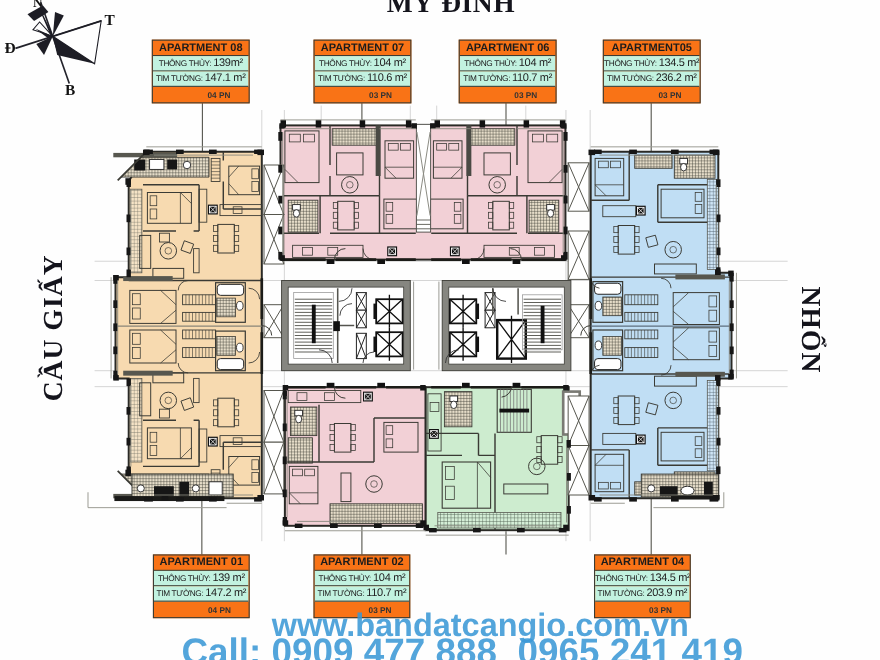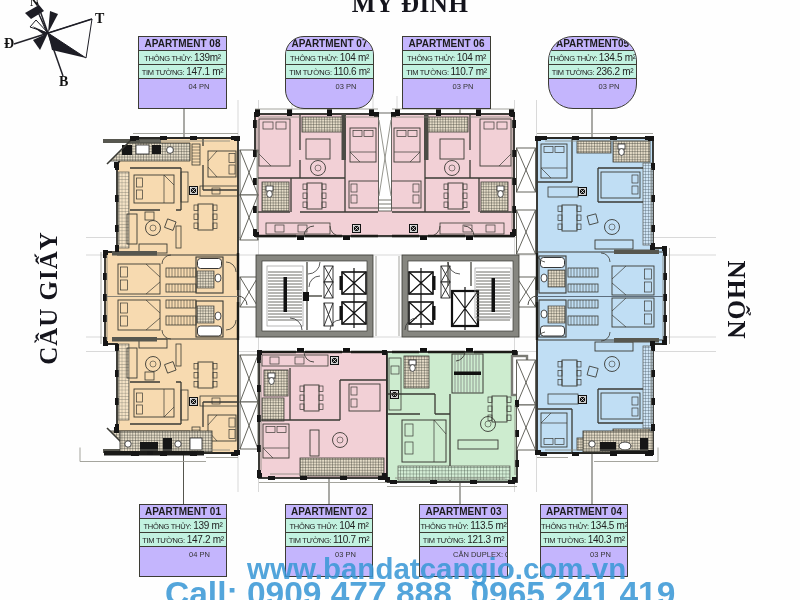--- a/index.html
+++ b/index.html
@@ -1,22 +1,22 @@
 <!DOCTYPE html>
 <html><head>
 <meta charset="utf-8">
 <style>
 html,body{margin:0;padding:0;background:#fff;}
 #stage{position:relative;width:800px;height:600px;overflow:hidden;background:#fefefe;font-family:"Liberation Sans",sans-serif;}
 .ser{font-family:"Liberation Serif",serif;font-weight:bold;color:#14141c;}
-.apt{position:absolute;border:1px solid #3c3c34;background:#c4b5fd;text-align:center;overflow:hidden;}
+.apt{position:absolute;border:1px solid #3c3c34;background:#f97316;text-align:center;overflow:hidden;}
 .apt .t{font-weight:bold;font-size:10px;color:#1c1c1c;height:13px;line-height:14px;border-bottom:1px solid #3c3c34;white-space:nowrap;}
 .apt .r{background:#c2f2e0;font-size:7.5px;color:#222;height:13px;line-height:14px;border-bottom:1px solid #3c3c34;white-space:nowrap;letter-spacing:-0.3px;}
 .apt .r b{font-size:10px;font-weight:normal;}
-.apt .f{font-size:7.5px;font-weight:normal;height:29px;line-height:15px;color:#333;white-space:nowrap;padding-left:33px;}
+.apt .f{font-size:7.5px;font-weight:bold;height:14px;line-height:15px;color:#333;white-space:nowrap;padding-left:33px;}
 .wm{position:absolute;color:rgba(58,152,214,0.87);font-weight:bold;white-space:nowrap;transform-origin:0 0;}
 </style>
 </head>
 <body>
 <div id="stage">
 
 <svg id="plan" width="800" height="600" viewBox="0 0 800 600" style="position:absolute;left:0;top:0;">
 <defs>
 <pattern id="tileO" width="3.2" height="3.2" patternUnits="userSpaceOnUse">
  <rect width="3.2" height="3.2" fill="#f5e3c6"></rect>
@@ -741,66 +741,60 @@
 
 <div class="ser" style="position:absolute;left:666px;top:286px;width:140px;font-size:25px;letter-spacing:1px;text-align:center;transform:rotate(90deg);">NHỔN</div>
 
 <div class="apt" style="left:138px;top:36px;width:87px;">
  <div class="t">APARTMENT 08</div>
  <div class="r">THÔNG THỦY: <b>139m²</b></div>
  <div class="r">TIM TƯỜNG: <b>147.1 m²</b></div>
  <div class="f">04 PN</div>
 </div>
 
-<div class="apt" style="left:285px;top:36px;width:87px;border-radius:19px;">
+<div class="apt" style="left:285px;top:36px;width:87px;">
  <div class="t">APARTMENT 07</div>
  <div class="r">THÔNG THỦY: <b>104 m²</b></div>
  <div class="r">TIM TƯỜNG: <b>110.6 m²</b></div>
  <div class="f">03 PN</div>
 </div>
 
-<div class="apt" style="left:402px;top:36px;width:87px;">
+<div class="apt" style="left:417px;top:36px;width:87px;">
  <div class="t">APARTMENT 06</div>
  <div class="r">THÔNG THỦY: <b>104 m²</b></div>
  <div class="r">TIM TƯỜNG: <b>110.7 m²</b></div>
  <div class="f">03 PN</div>
 </div>
 
-<div class="apt" style="left:548px;top:36px;width:87px;border-radius:25px;">
+<div class="apt" style="left:548px;top:36px;width:87px;">
  <div class="t">APARTMENT05</div>
  <div class="r">THÔNG THỦY: <b>134.5 m²</b></div>
  <div class="r">TIM TƯỜNG: <b>236.2 m²</b></div>
  <div class="f">03 PN</div>
 </div>
 
 <div class="apt" style="left:139px;top:504px;width:86px;">
  <div class="t">APARTMENT 01</div>
  <div class="r">THÔNG THỦY: <b>139 m²</b></div>
  <div class="r">TIM TƯỜNG: <b>147.2 m²</b></div>
  <div class="f">04 PN</div>
 </div>
 
 <div class="apt" style="left:285px;top:504px;width:86px;">
  <div class="t">APARTMENT 02</div>
  <div class="r">THÔNG THỦY: <b>104 m²</b></div>
  <div class="r">TIM TƯỜNG: <b>110.7 m²</b></div>
  <div class="f">03 PN</div>
 </div>
 
-<div class="apt" style="left:419px;top:504px;width:87px;">
- <div class="t">APARTMENT 03</div>
- <div class="r">THÔNG THỦY: <b>113.5 m²</b></div>
- <div class="r">TIM TƯỜNG: <b>121.3 m²</b></div>
- <div class="f">CĂN DUPLEX: 05 PN</div>
-</div>
 
 <div class="apt" style="left:540px;top:504px;width:86px;">
  <div class="t">APARTMENT 04</div>
  <div class="r">THÔNG THỦY: <b>134.5 m²</b></div>
- <div class="r">TIM TƯỜNG: <b>140.3 m²</b></div>
+ <div class="r">TIM TƯỜNG: <b>203.9 m²</b></div>
  <div class="f">03 PN</div>
 </div>
 
 
 
 <div class="wm" id="wm2" style="left:247px;top:552px;font-size:29.5px;">www.bandatcangio.com.vn</div>
 
 <div class="wm" id="wm3" style="left:165px;top:575px;font-size:33.5px;">Call: 0909 477 888&nbsp;&nbsp;0965 241 419</div>
 
 </div>

